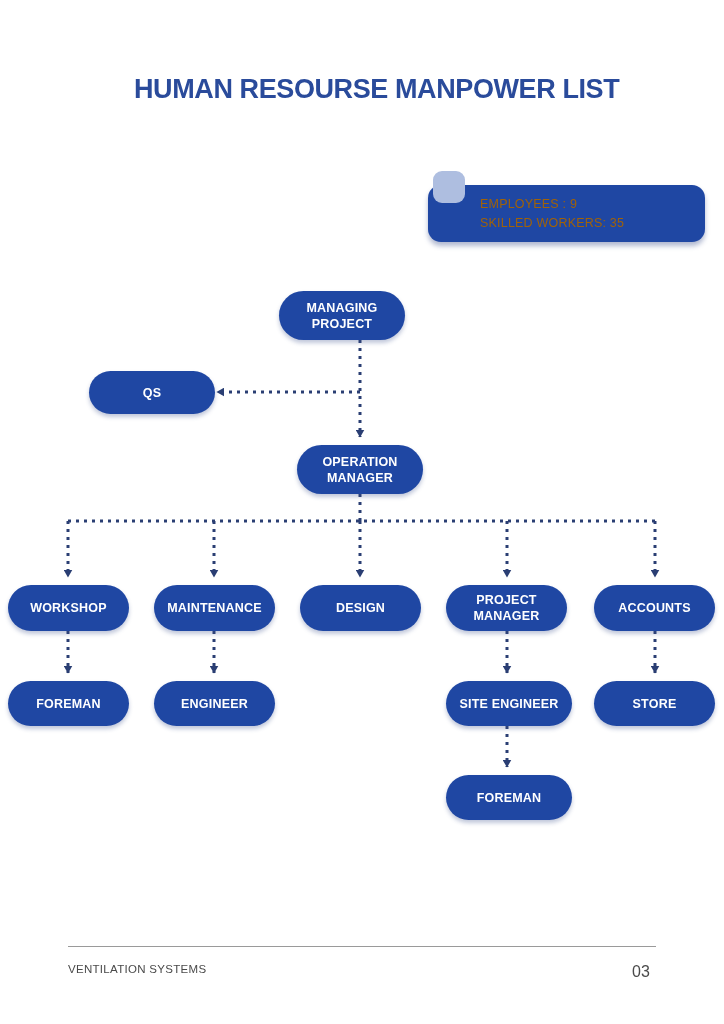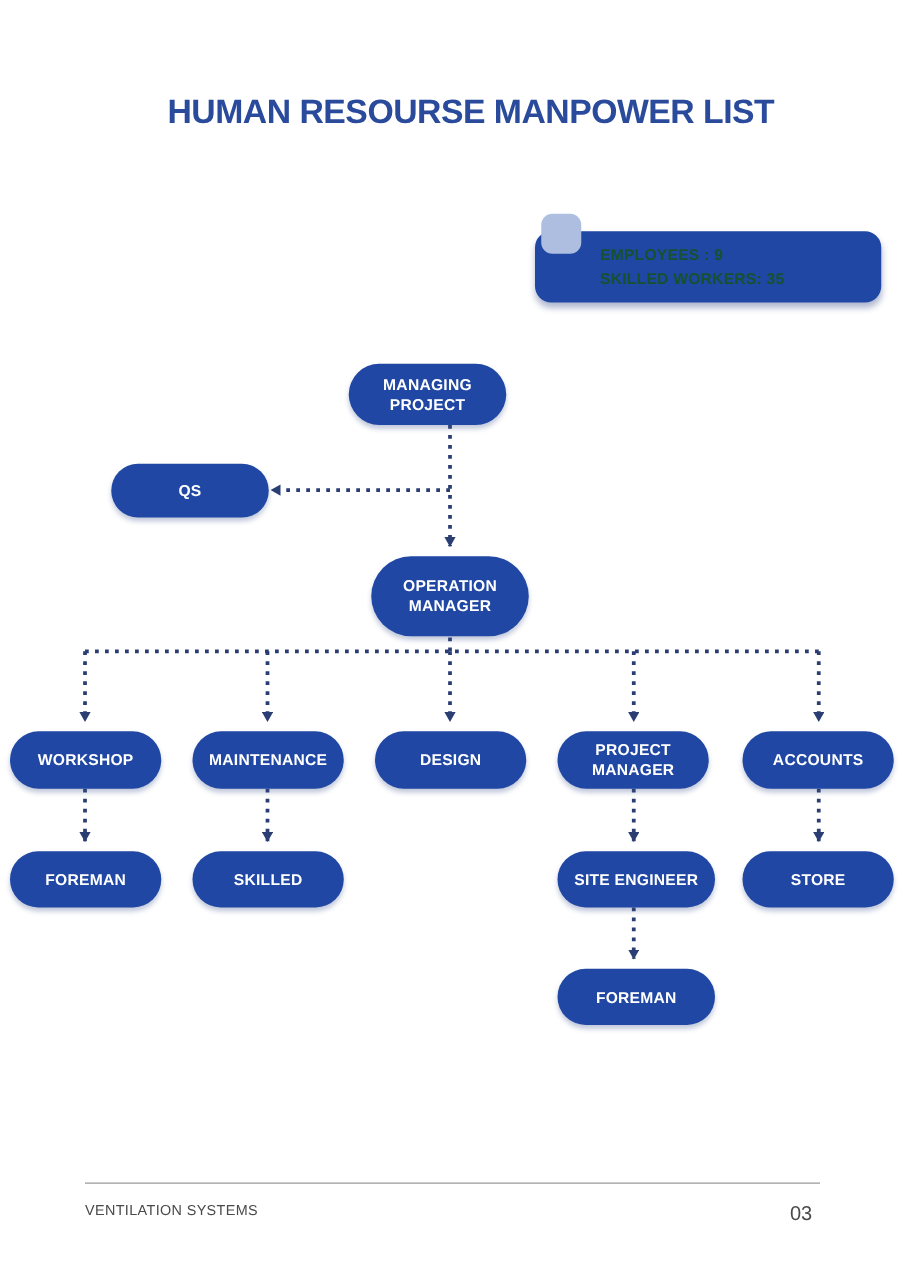--- a/index.html
+++ b/index.html
@@ -43,23 +43,23 @@
     top: 171px;
     width: 32px;
     height: 32px;
     background: #AEBEE0;
     border-radius: 9px;
   }
   #info-text {
     position: absolute;
     left: 480px;
     top: 195px;
-    color: #14532d;
+    color: #a16207;
     font-size: 12.5px;
-    font-weight: bold;
+    font-weight: normal;
     line-height: 19px;
     letter-spacing: 0.2px;
   }
 
   
   #org-chart {
     position: absolute;
     left: 0;
     top: 0;
     width: 724px;
@@ -166,21 +166,21 @@
       <div>
         <div>MANAGING</div>
         <div>PROJECT</div>
       </div>
     </div>
     <div class="node" style="left: 89px; top: 371px; width: 126px; height: 43px;">
       <div>
         <div>QS</div>
       </div>
     </div>
-    <div class="node" style="left: 297px; top: 445px; width: 126px; height: 64px;">
+    <div class="node" style="left: 297px; top: 445px; width: 126px; height: 49px;">
       <div>
         <div>OPERATION</div>
         <div>MANAGER</div>
       </div>
     </div>
     <div class="node" style="left: 8px; top: 585px; width: 121px; height: 46px;">
       <div>
         <div>WORKSHOP</div>
       </div>
     </div>
@@ -205,21 +205,21 @@
         <div>ACCOUNTS</div>
       </div>
     </div>
     <div class="node" style="left: 8px; top: 681px; width: 121px; height: 45px;">
       <div>
         <div>FOREMAN</div>
       </div>
     </div>
     <div class="node" style="left: 154px; top: 681px; width: 121px; height: 45px;">
       <div>
-        <div>SKILLED</div>
+        <div>ENGINEER</div>
       </div>
     </div>
     <div class="node" style="left: 446px; top: 681px; width: 126px; height: 45px;">
       <div>
         <div>SITE ENGINEER</div>
       </div>
     </div>
     <div class="node" style="left: 594px; top: 681px; width: 121px; height: 45px;">
       <div>
         <div>STORE</div>

